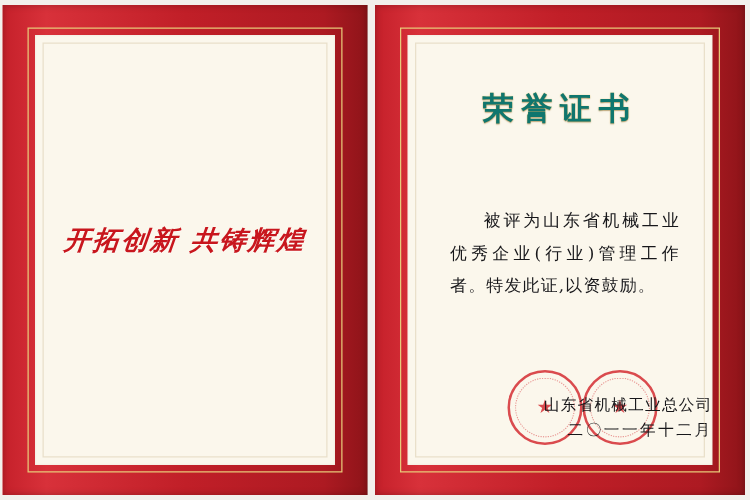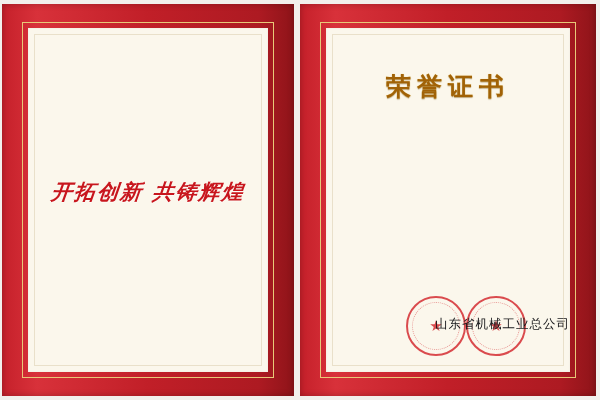--- a/index.html
+++ b/index.html
@@ -85,21 +85,21 @@
   .cert-title {
     position: absolute;
     left: 0;
     right: 0;
     top: 42px;
     text-align: center;
     font-family: "DejaVu Serif", serif;
     font-size: 25px;
     font-weight: bold;
     letter-spacing: 6px;
-    color: #a16207;
+    color: #0f766e;
     text-shadow: 0 1px 1px rgba(120,80,10,0.45), 0 0 1px #f0d27a;
   }
   .recipient-line {
     position: absolute;
     left: 44px;
     right: 30px;
     top: 108px;
     font-family: "DejaVu Serif", serif;
     font-size: 14px;
     color: #1b1b1b;
@@ -192,32 +192,34 @@
     </div>
   </div>
 
   <div class="panel right">
     <div class="gold-frame"></div>
     <div class="cream">
 
       <div class="cert-title">荣誉证书</div>
 
 
+      <div class="body-text">被评为山东省机械工业优秀企业(行业)管理工作者。特发此证,以资鼓励。</div>
 
       <div class="seals">
         <div class="seal left-seal">
           <div class="ring-text"></div>
           <div class="star">★</div>
         </div>
         <div class="seal right-seal">
           <div class="ring-text"></div>
           <div class="star">★</div>
         </div>
       </div>
 
       <div class="signature-block">
         <div class="sig-line">山东省机械工业总公司</div>
+        <div class="sig-date">二〇一一年十二月</div>
       </div>
 
     </div>
   </div>
 
 </div>
 
 </body></html>

